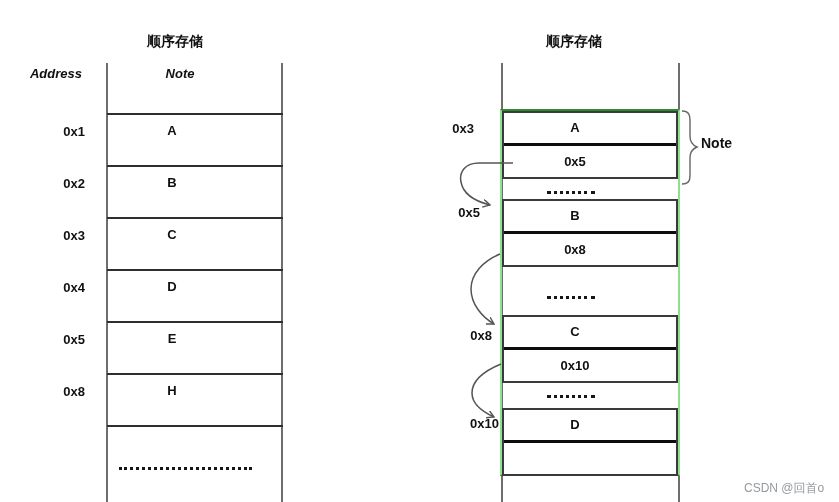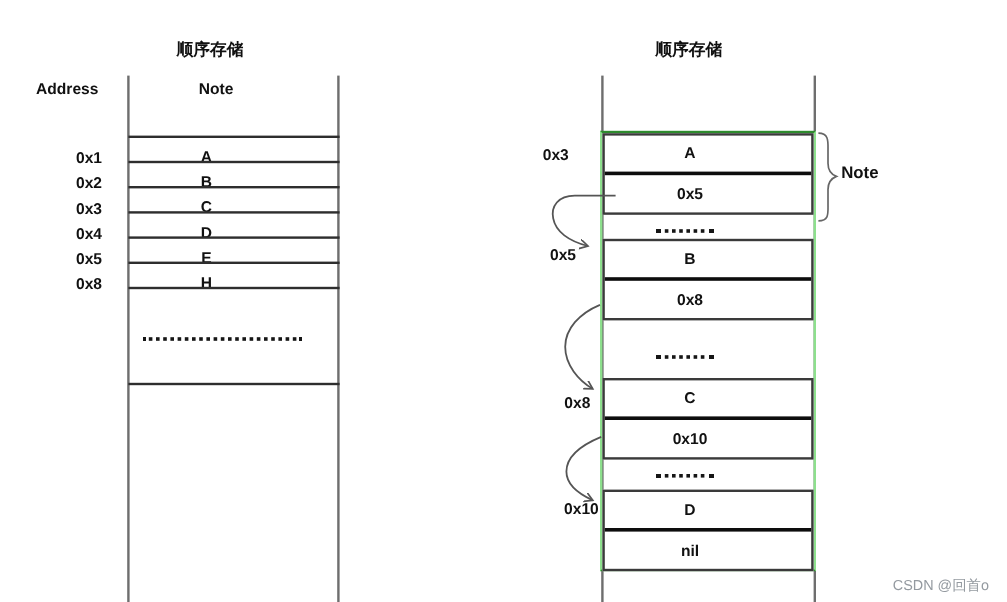--- a/index.html
+++ b/index.html
@@ -4,28 +4,28 @@
 <style>
   html,body{margin:0;padding:0;}
   body{
     width:839px;height:502px;position:relative;background:#ffffff;
     font-family:"Liberation Sans","DejaVu Sans",sans-serif;
     color:#111;overflow:hidden;
   }
   .abs{position:absolute;}
   .b{font-weight:700;}
   .t14{font-size:14px;}
-  .t13{font-size:13px;}
+  .t13{font-size:13px;font-style:italic;}
   .center{text-align:center;}
 
   
   .vline{position:absolute;width:2px;background:#6e6e6e;top:63px;height:439px;}
   #lv1{left:106px;} #lv2{left:281px;}
   #left-rows{position:absolute;left:107px;top:113px;width:176px;}
-  .lrow{height:21px;border-top:2px solid #2e2e2e;box-sizing:border-box;position:relative;}
+  .lrow{height:52px;border-top:2px solid #2e2e2e;box-sizing:border-box;position:relative;}
   .lrow .cell{line-height:32px;font-size:13px;font-weight:700;text-align:center;padding-right:46px;}
   .lrow .addr{position:absolute;left:-122px;top:0;width:100px;text-align:right;
               font-size:13px;font-weight:700;line-height:33px;color:#111;}
   .ldots{height:82px;border-top:2px solid #2e2e2e;border-bottom:2px solid #2e2e2e;
          box-sizing:border-box;position:relative;}
   .ldots .dots{position:absolute;left:12px;top:40px;width:133px;border-top:3px dotted #161616;}
 
   
   #rv1{left:501px;} #rv2{left:678px;}
   #green-rect{position:absolute;left:500px;top:109px;width:180px;height:367px;
@@ -101,21 +101,20 @@
   <div class="ptr-cell">0x8</div>
 </div>
 
 <div class="node" style="top:315px;">
   <div class="data-cell">C</div>
   <div class="ptr-cell">0x10</div>
 </div>
 
 <div class="node" style="top:408px;">
   <div class="data-cell">D</div>
-  <div class="ptr-cell">nil</div>
 </div>
 
 <div class="rsep" style="top:191px;"></div>
 <div class="rsep" style="top:296px;"></div>
 <div class="rsep" style="top:395px;"></div>
 
 <div class="raddr" style="left:424px;top:121px;">0x3</div>
 <div class="raddr" style="left:430px;top:205px;">0x5</div>
 <div class="raddr" style="left:442px;top:328px;">0x8</div>
 <div class="raddr" style="left:449px;top:416px;">0x10</div>

